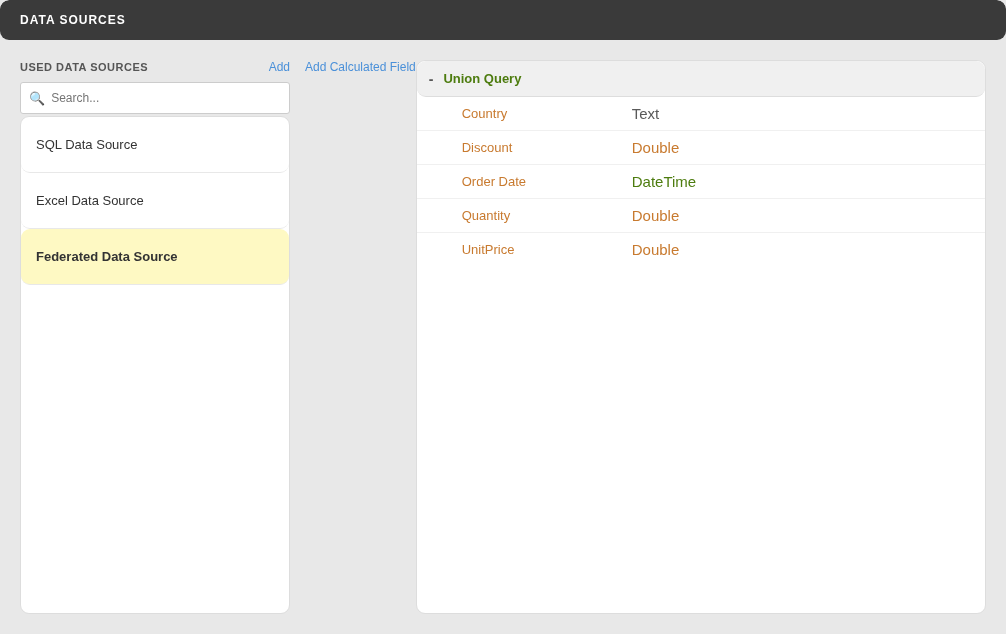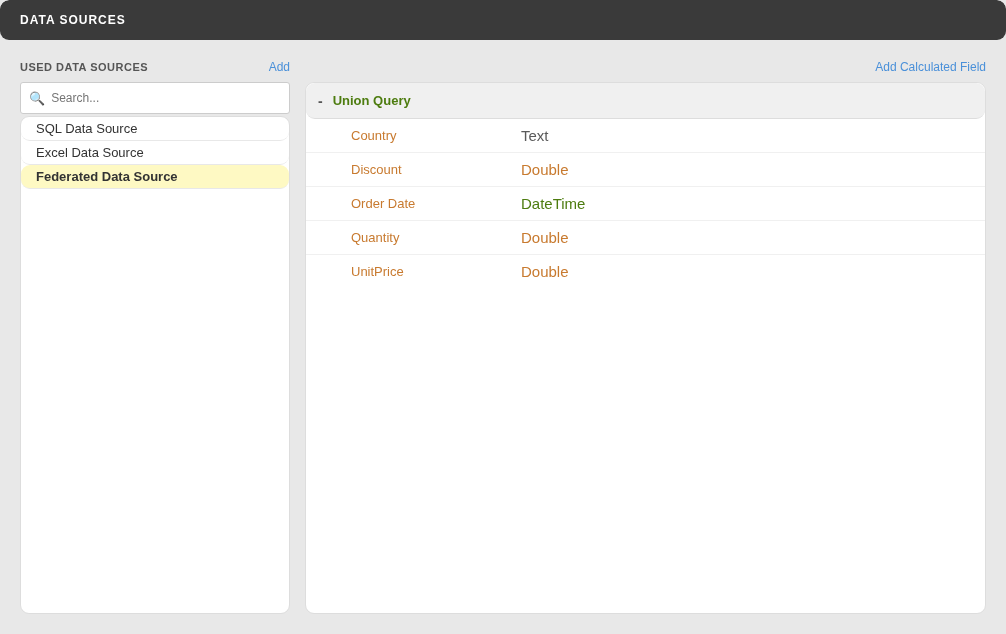--- a/index.html
+++ b/index.html
@@ -91,33 +91,33 @@
       background: transparent;
     }
 
     .datasource-list {
       background: #fff;
       border: 1px solid #ddd;
       flex: 1;
     }
 
     .datasource-item {
-      padding: 4px 15px;
+      padding: 20px 15px;
       border-bottom: 1px solid #e8e8e8;
       cursor: pointer;
       color: #333;
       font-size: 13px;
     }
     .datasource-item.active { background: #fef9c3; font-weight: bold; }
 
     
     .right-panel {
       flex: 1;
       display: flex;
-      flex-direction: column;
+      flex-direction: row;
     }
 
     .right-panel-header {
       display: flex;
       justify-content: flex-end;
       margin-bottom: 8px;
     }
 
     .add-calculated-link {
       color: #4a90d9;

